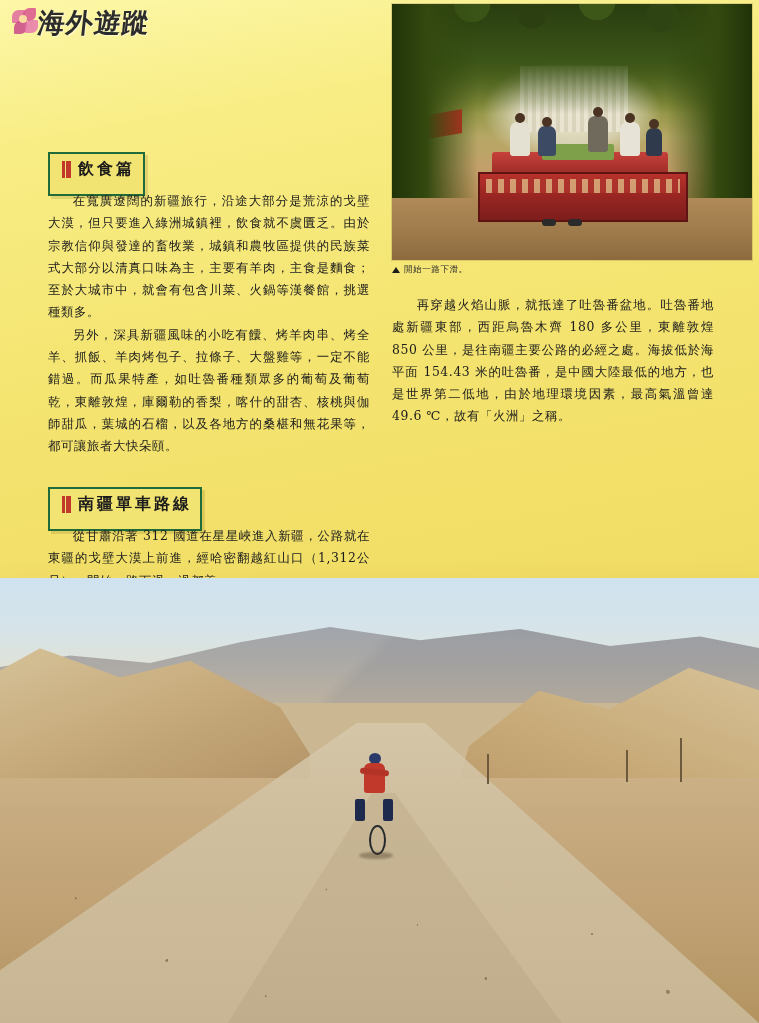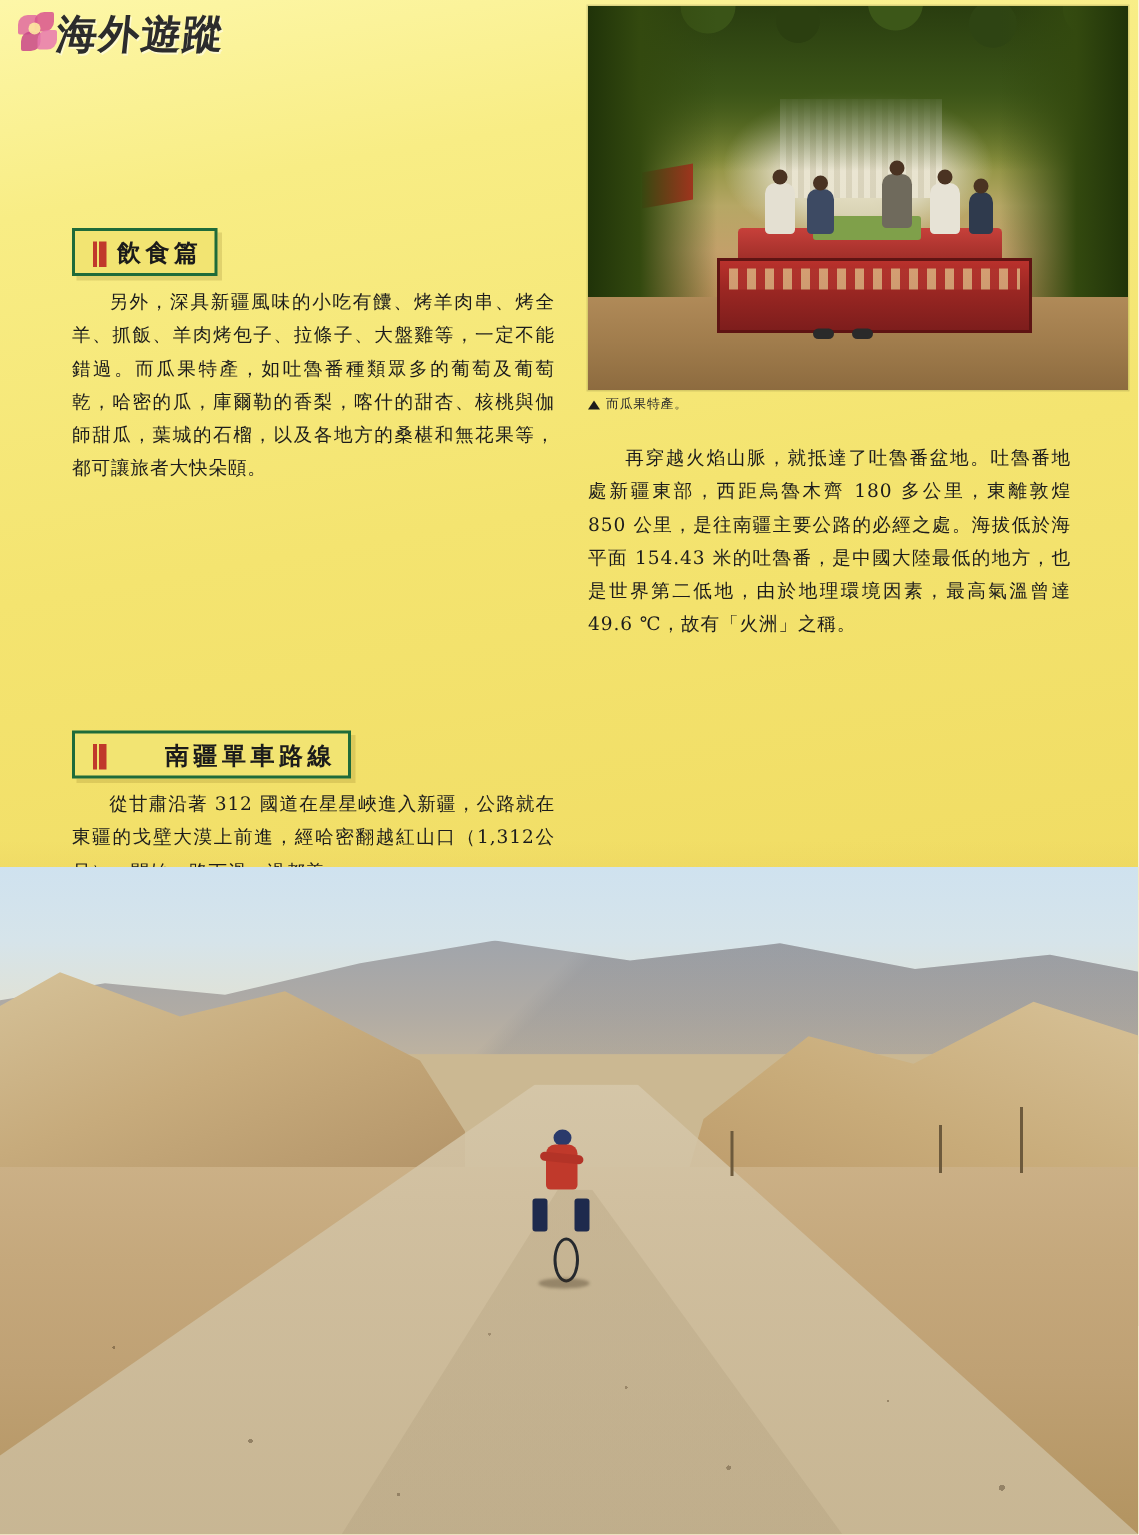--- a/index.html
+++ b/index.html
@@ -69,21 +69,21 @@
     letter-spacing: 1px;
     color: #2c2c2c;
     text-shadow: 1px 1px 0 rgba(255,255,255,.5);
     transform: skewX(-6deg);
   }
 
   
   .sec-head {
     position: absolute;
     height: 26px;
-    padding: 2px 8px 0 12px;
+    padding: 2px 8px 12px 12px;
     background: #f2e472;
     border: 2px solid #1f6b3a;
     box-shadow: 3px 3px 0 rgba(120,100,20,.18);
     display: flex;
     align-items: center;
   }
   .sec-head .bars {
     display: inline-block;
     width: 9px; height: 17px;
     margin-right: 7px;
@@ -94,21 +94,21 @@
         #c0392b 4px 7px);
   }
   .sec-head .txt {
     font-family: "DejaVu Serif", serif;
     font-size: 16px;
     font-weight: bold;
     letter-spacing: 3px;
     color: #1b1b1b;
   }
   #sec-food { left: 48px; top: 152px; }
-  #sec-route { left: 48px; top: 487px; gap: 32px; }
+  #sec-route { left: 48px; top: 487px; }
 
   
   .col {
     position: absolute;
     font-family: "DejaVu Serif", serif;
     font-size: 12.4px;
     line-height: 22.3px;
     color: #1c1c1c;
     text-align: justify;
     letter-spacing: .6px;
@@ -328,30 +328,31 @@
       </div>
     <div class="pt-person" style="left:254px;top:124px;width:16px;height:28px;background:#2f3a4d;">
         <b></b>
       </div>
     <div class="pt-platform"></div>
     <div class="pt-shoe" style="left:150px;"></div>
     <div class="pt-shoe" style="left:176px;"></div>
   </div>
 
   <div class="photo-caption">
-    <span class="tri"></span><span>而瓜果特產。</span>
+    <span class="tri"></span><span>開始一路下滑。</span>
   </div>
 
   <div class="sec-head" id="sec-food">
     <span class="bars"></span>
     <span class="txt">飲食篇</span>
   </div>
 
   <div class="col" id="col-left">
-    <p>另外，深具新疆風味的小吃有饢、烤羊肉串、烤全羊、抓飯、羊肉烤包子、拉條子、大盤雞等，一定不能錯過。而瓜果特產，如吐魯番種類眾多的葡萄及葡萄乾，哈密的瓜，庫爾勒的香梨，喀什的甜杏、核桃與伽師甜瓜，葉城的石榴，以及各地方的桑椹和無花果等，都可讓旅者大快朵頤。</p>
+    <p>在寬廣遼闊的新疆旅行，沿途大部分是荒涼的戈壁大漠，但只要進入綠洲城鎮裡，飲食就不虞匱乏。由於宗教信仰與發達的畜牧業，城鎮和農牧區提供的民族菜式大部分以清真口味為主，主要有羊肉，主食是麵食；至於大城市中，就會有包含川菜、火鍋等漢餐館，挑選種類多。</p>
+    <p>另外，深具新疆風味的小吃有饢、烤羊肉串、烤全羊、抓飯、羊肉烤包子、拉條子、大盤雞等，一定不能錯過。而瓜果特產，如吐魯番種類眾多的葡萄及葡萄乾，東離敦煌，庫爾勒的香梨，喀什的甜杏、核桃與伽師甜瓜，葉城的石榴，以及各地方的桑椹和無花果等，都可讓旅者大快朵頤。</p>
   </div>
 
   <div class="sec-head" id="sec-route">
     <span class="bars"></span>
     <span class="txt">南疆單車路線</span>
   </div>
 
   <div class="col" id="col-left2">
     <p>從甘肅沿著 312 國道在星星峽進入新疆，公路就在東疆的戈壁大漠上前進，經哈密翻越紅山口（1,312公尺），開始一路下滑，過都善</p>
   </div>

